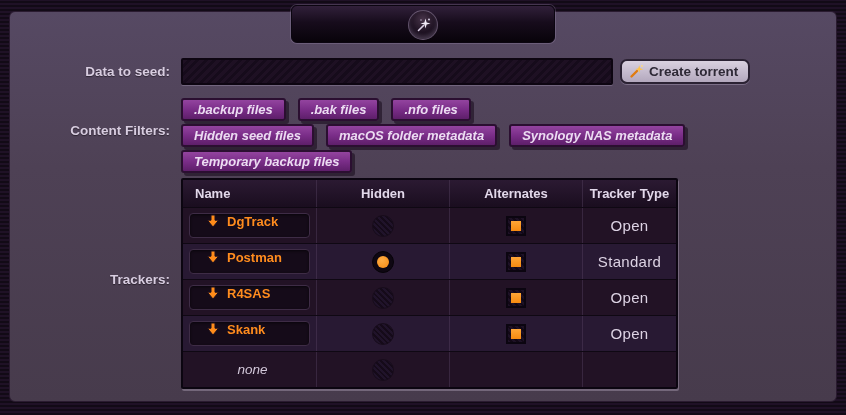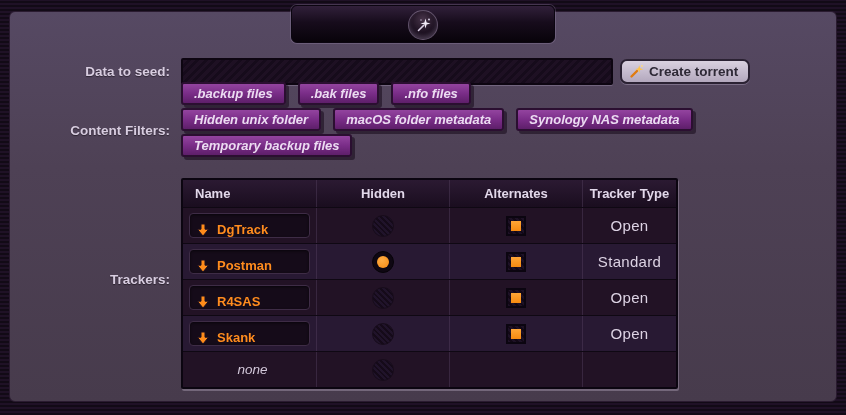--- a/index.html
+++ b/index.html
@@ -49,21 +49,21 @@
   
   .create-btn {
     position:absolute; left:620px; top:59px; height:25px;
     display:inline-flex; align-items:center; gap:5px; padding:0 10px 0 7px;
     background:linear-gradient(180deg,#d9d1df 0%,#c4bacd 55%,#b3a8bd 100%);
     border:2px solid #2b2233; border-radius:7px;
     color:#2e2936; font-size:13.5px; font-weight:bold; cursor:pointer;
     box-shadow:0 1px 0 rgba(200,185,215,.35);
   }
   
-  .chips { position:absolute; left:181px; top:82px; width:480px; }
+  .chips { position:absolute; left:181px; top:98px; width:480px; }
   .chip-row { display:flex; gap:12px; margin-bottom:3px; }
   .chip {
     display:inline-block; padding:2px 11px;
     background:linear-gradient(180deg,#93449f 0%,#7a2d88 50%,#5e1f6a 100%);
     border:2px solid #2b0f31; border-radius:3px;
     box-shadow:3px 3px 0 rgba(22,9,26,.55);
     color:#ecdcf2; font-size:13px; font-weight:bold; font-style:italic;
     cursor:pointer; white-space:nowrap;
   }
   
@@ -83,22 +83,22 @@
   .t-body { height:36px; border-top:1px solid #0f0813; }
   .t-body:nth-child(odd) { background:#281933; }
   .t-body:nth-child(even) { background:#221225; }
   .cell {
     display:flex; align-items:center; justify-content:center;
     border-right:1px solid rgba(85,65,95,.45);
   }
   .cell:last-child { border-right:none; }
   .cell.name-cell { justify-content:flex-start; padding-left:6px; }
   .tracker-btn {
-    display:inline-flex; align-items:flex-end; gap:7px;
-    width:121px; height:25px; padding-left:6px;
+    display:inline-flex; align-items:flex-start; gap:7px;
+    width:121px; height:25px; padding-left:16px;
     background:#150b19; border:1px solid #3e2c46; border-radius:4px;
     color:#ff8c1e; font-size:13px; font-weight:bold; cursor:pointer;
     box-shadow:inset 0 1px 3px rgba(0,0,0,.6);
   }
   .plain-name { width:100%; text-align:center; color:#d3c8da; font-size:13.5px; font-style:italic; }
   .type-text { color:#ddd3e4; font-size:15px; letter-spacing:.3px; }
   
   .radio {
     width:22px; height:22px; border-radius:50%; cursor:pointer; position:relative;
     background:repeating-linear-gradient(45deg,#20132a 0 2px,#150a19 2px 4px);
@@ -155,21 +155,21 @@
 
 <div class="field-label" style="top:123px;">Content Filters:</div>
 
 <div class="chips">
   <div class="chip-row">
     <span class="chip">.backup files</span>
     <span class="chip">.bak files</span>
     <span class="chip">.nfo files</span>
   </div>
   <div class="chip-row">
-    <span class="chip">Hidden unix folder</span>
+    <span class="chip">Hidden seed files</span>
     <span class="chip">macOS folder metadata</span>
     <span class="chip">Synology NAS metadata</span>
   </div>
   <div class="chip-row">
     <span class="chip">Temporary backup files</span>
   </div>
 </div>
 
 <div class="field-label" style="top:272px;">Trackers:</div>
 

